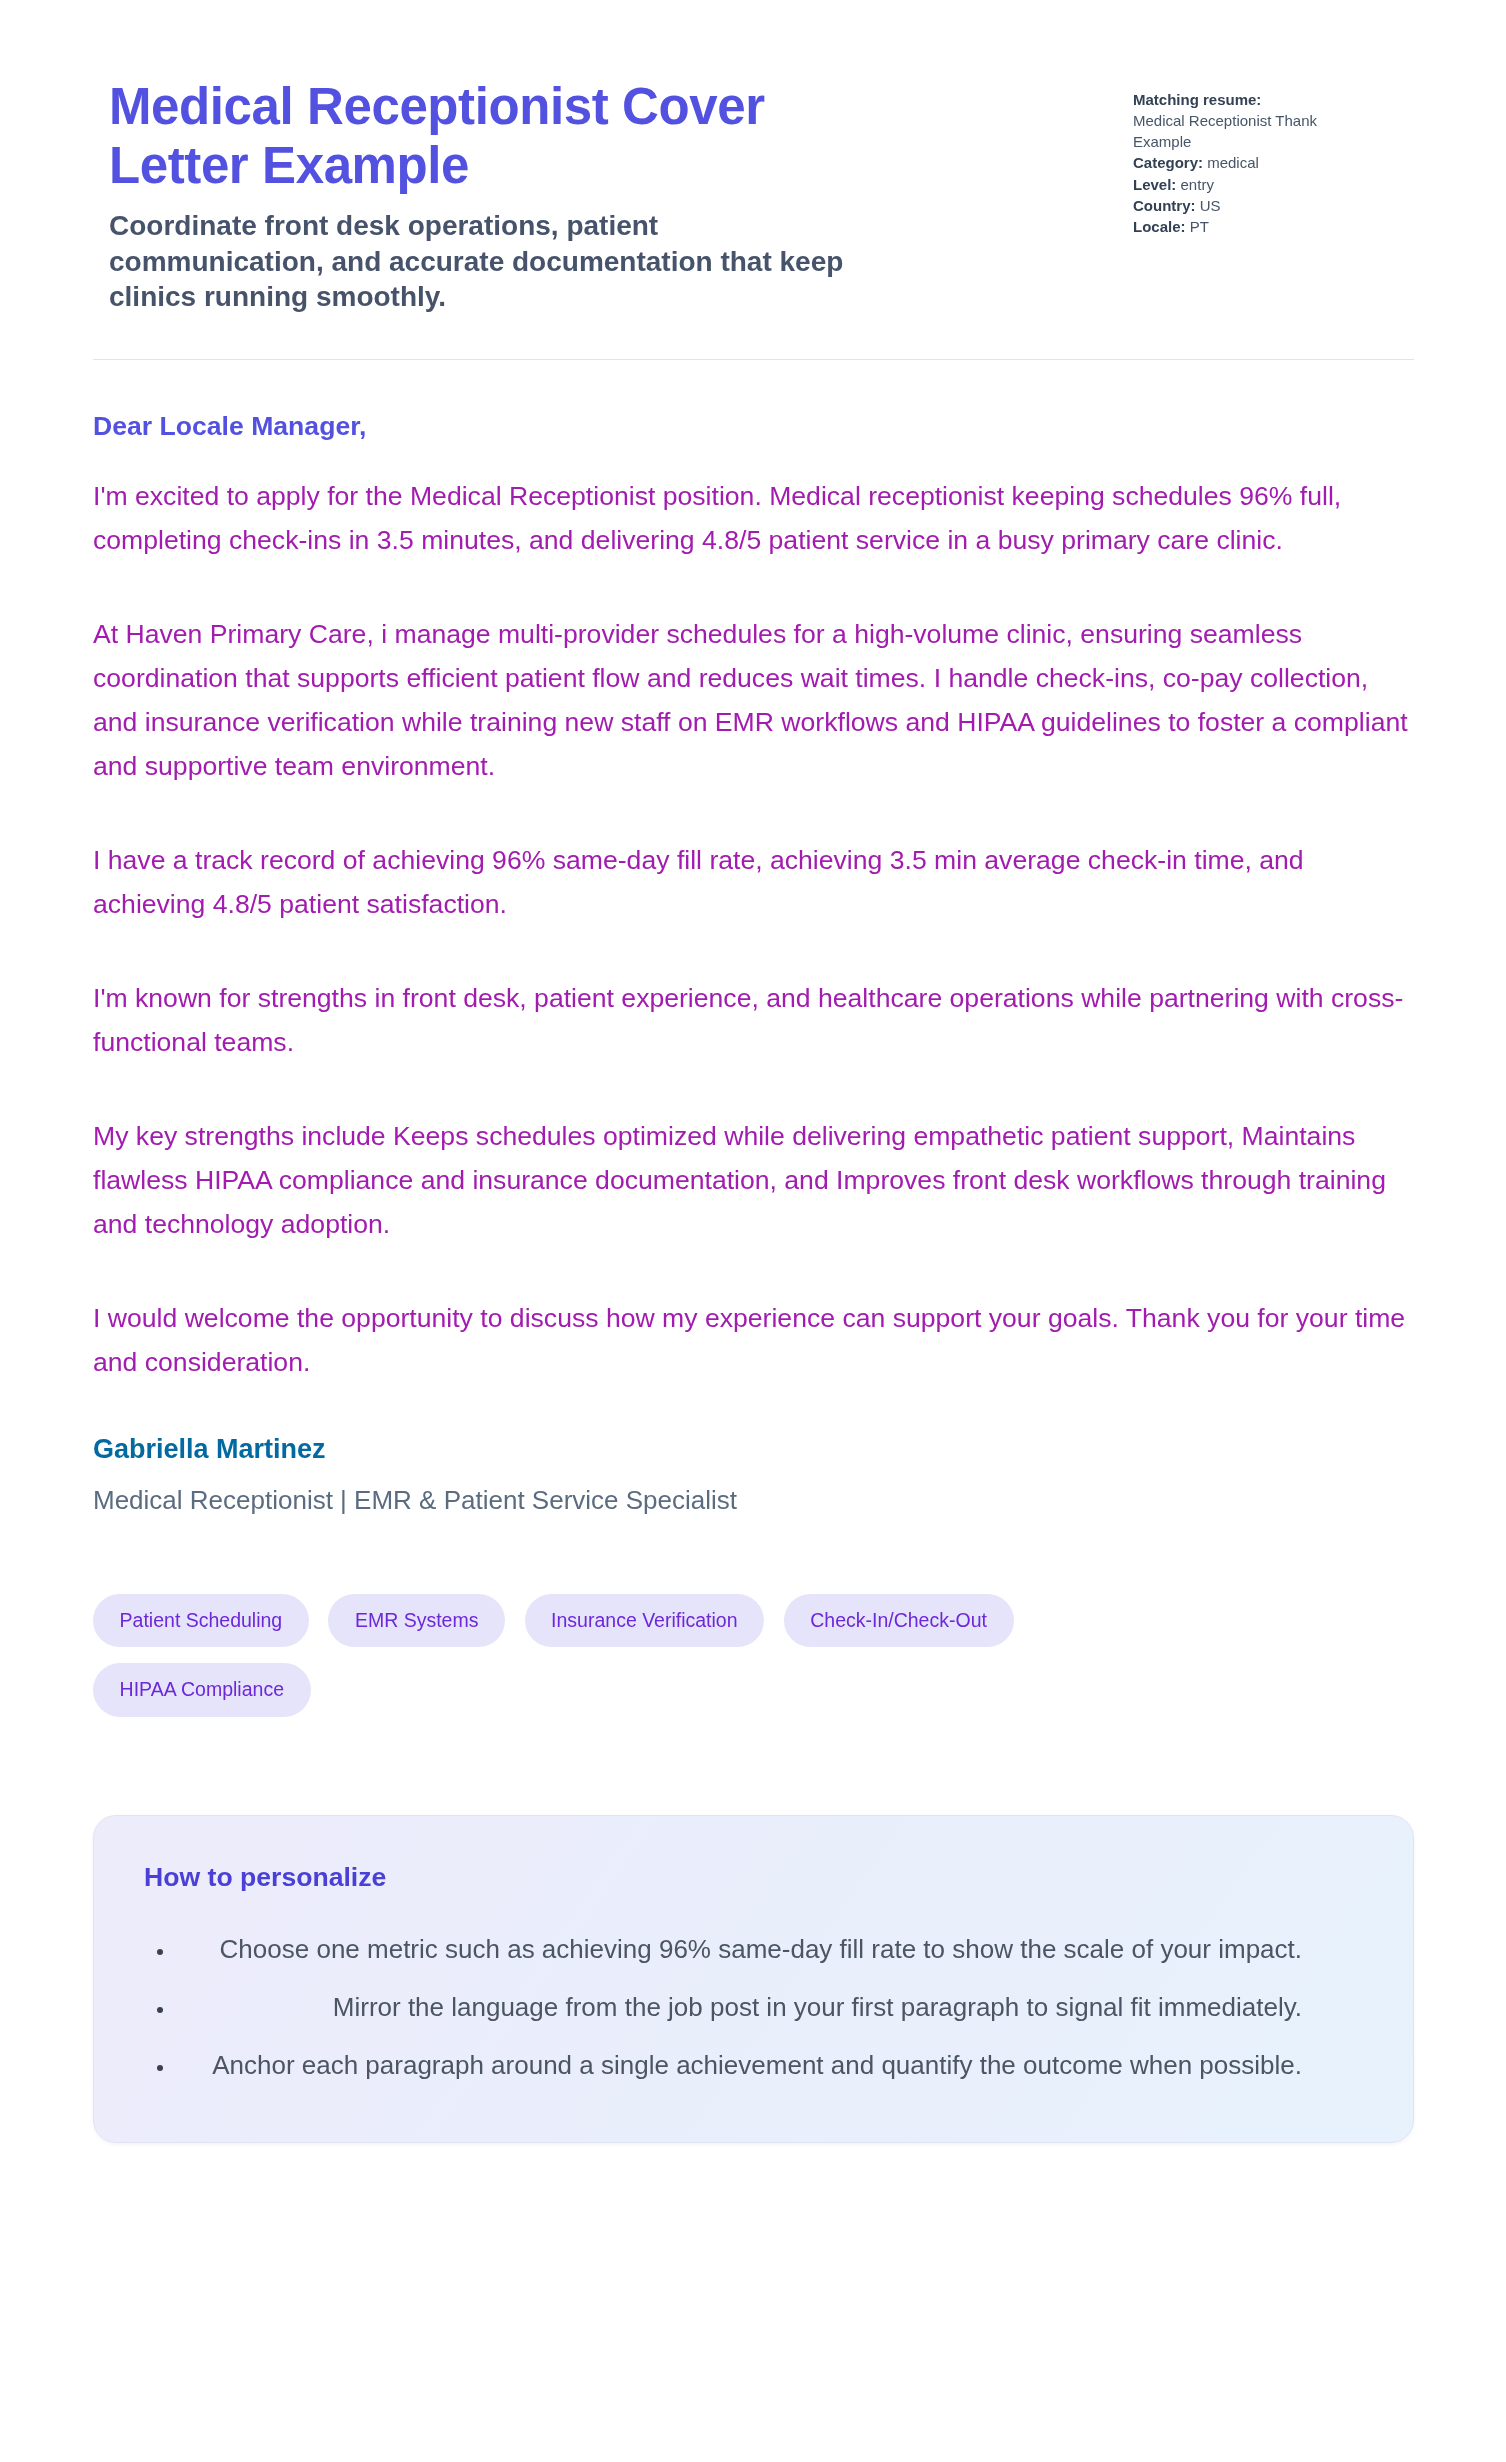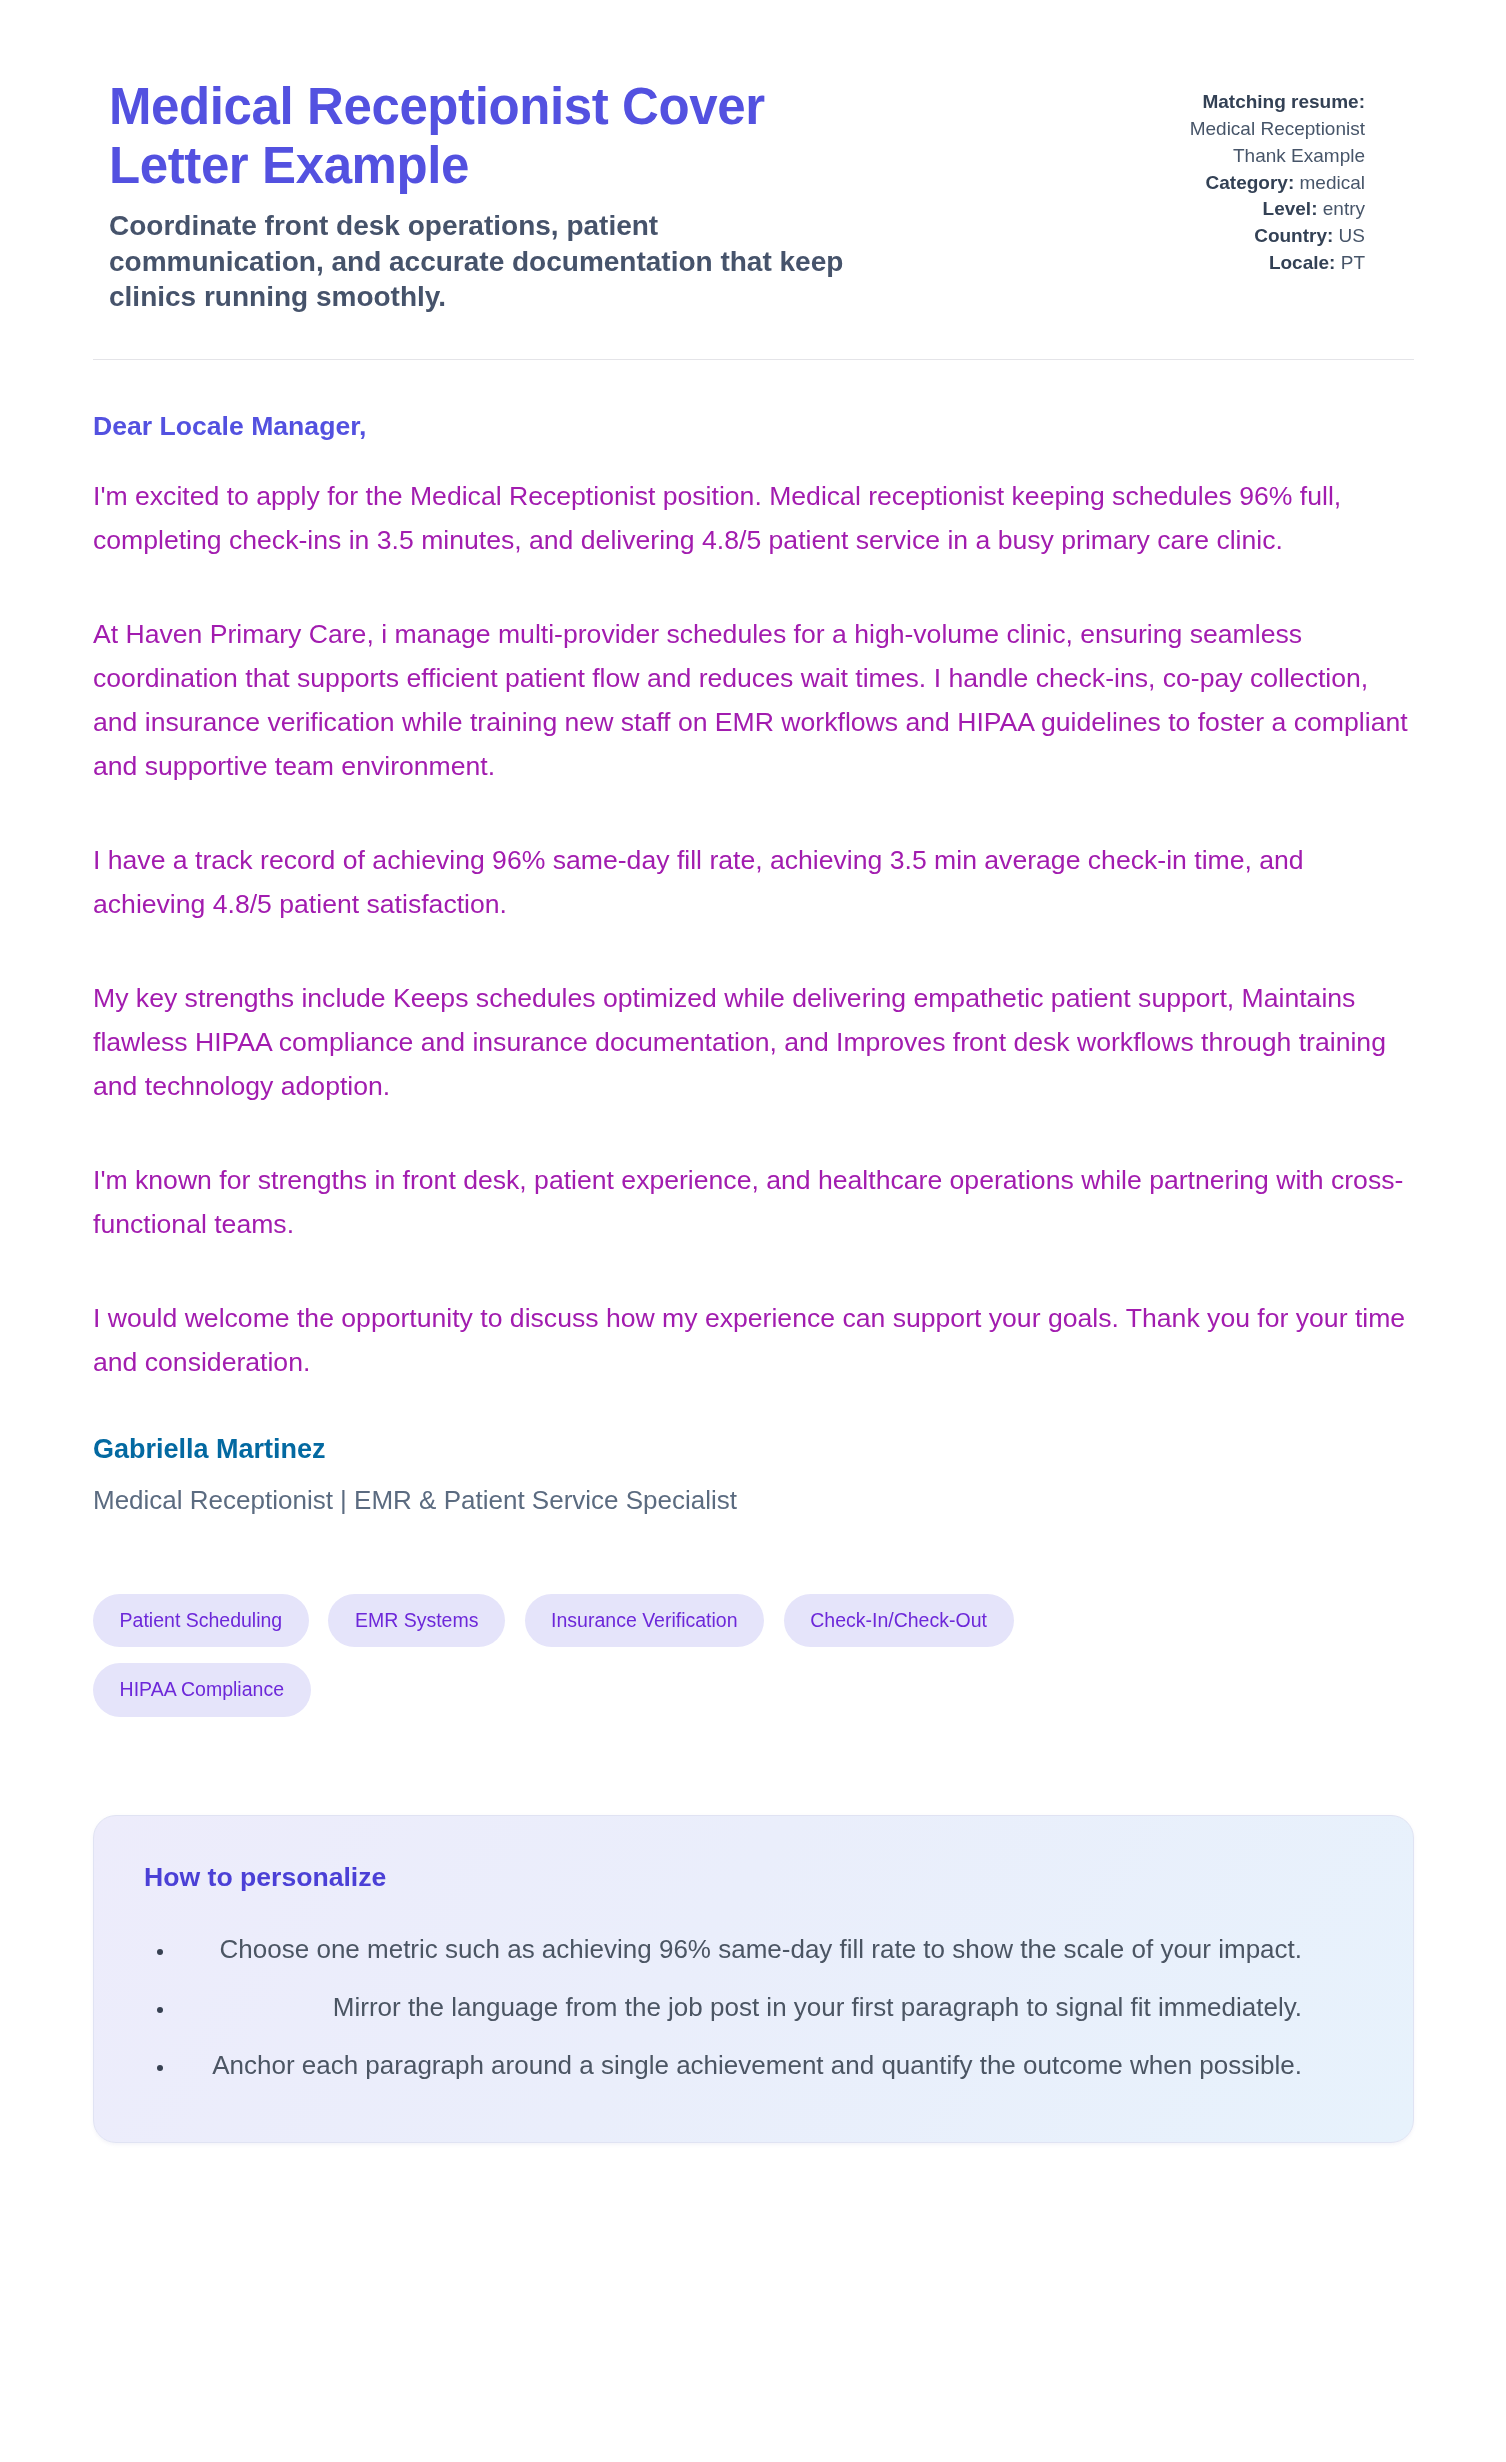--- a/index.html
+++ b/index.html
@@ -28,22 +28,22 @@
     font-size: 28px;
     font-weight: bold;
     line-height: 1.28;
     color: #46536b;
     max-width: 736px;
   }
   .meta {
     flex: 0 0 auto;
     width: 232px;
     padding-top: 10.6px;
-    text-align: right;
-    font-size: 19px;
+    text-align: left;
+    font-size: 15px;
     line-height: 1.42;
     color: #475569;
   }
   .meta b { color: #334155; }
 
   .divider { border: 0; border-top: 1.8px solid #e4e4e8; margin-top: 44px; }
 
   
   .greeting { margin: 51px 0 32px 0; font-size: 26.6px; font-weight: bold; color: #5351e0; }
   .para { font-size: 26.6px; line-height: 44px; margin-bottom: 50px; color: #a21caf; }
@@ -100,22 +100,22 @@
 
   <hr class="divider">
 
   <main class="letter">
     <p class="greeting">Dear Locale Manager,</p>
 
     <div class="paragraphs">
         <p class="para">I'm excited to apply for the Medical Receptionist position. Medical receptionist keeping schedules 96% full, completing check-ins in 3.5 minutes, and delivering 4.8/5 patient service in a busy primary care clinic.</p>
         <p class="para">At Haven Primary Care, i manage multi-provider schedules for a high-volume clinic, ensuring seamless coordination that supports efficient patient flow and reduces wait times. I handle check-ins, co-pay collection, and insurance verification while training new staff on EMR workflows and HIPAA guidelines to foster a compliant and supportive team environment.</p>
         <p class="para">I have a track record of achieving 96% same-day fill rate, achieving 3.5 min average check-in time, and achieving 4.8/5 patient satisfaction.</p>
+        <p class="para">I'm known for strengths in front desk, patient experience, and healthcare operations while partnering with cross-functional teams.</p>
         <p class="para">My key strengths include Keeps schedules optimized while delivering empathetic patient support, Maintains flawless HIPAA compliance and insurance documentation, and Improves front desk workflows through training and technology adoption.</p>
-        <p class="para">I'm known for strengths in front desk, patient experience, and healthcare operations while partnering with cross-functional teams.</p>
         <p class="para">I would welcome the opportunity to discuss how my experience can support your goals. Thank you for your time and consideration.</p>
       </div>
 
     <div class="signature">
       <p class="sig-name">Gabriella Martinez</p>
       <p class="sig-role">Medical Receptionist | EMR &amp; Patient Service Specialist</p>
     </div>
 
     <div class="chips">
         <span class="chip">Patient Scheduling</span>

